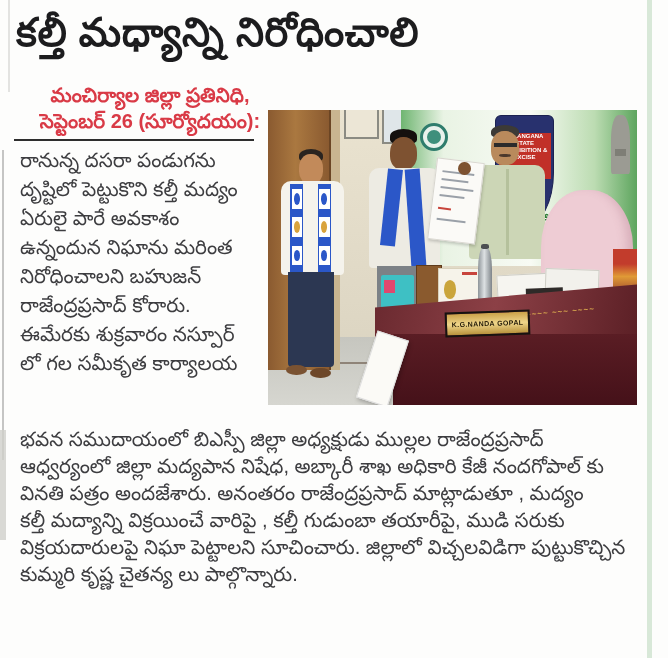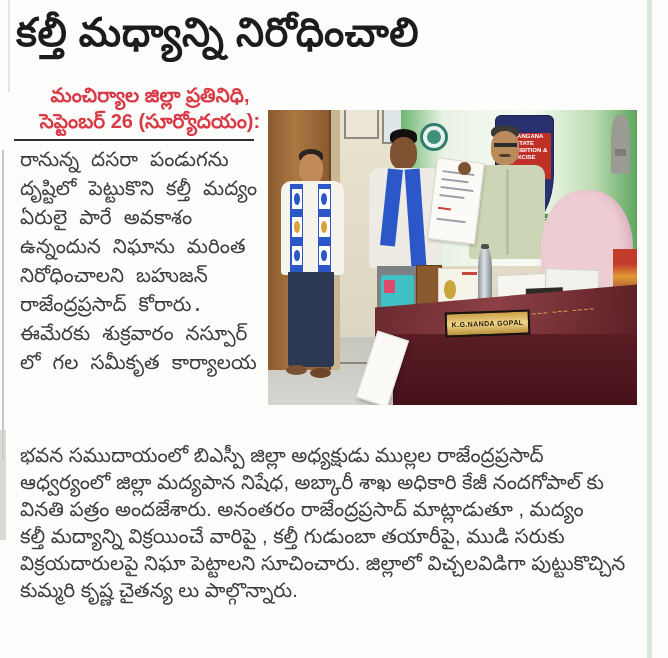--- a/index.html
+++ b/index.html
@@ -6,22 +6,22 @@
   body{width:668px;height:658px;background:#fdfdfc;position:relative;overflow:hidden;
        font-family:"Liberation Sans",sans-serif;}
   .abs{position:absolute;}
 
   
   .headline{left:16px;top:6px;width:620px;font-size:40px;line-height:52px;font-weight:800;
             color:#1c1c1e;letter-spacing:.5px;}
   .dateline{left:0px;top:82px;width:300px;text-align:center;color:#d93a46;font-weight:700;
             font-size:20px;line-height:26px;}
   .date-rule{left:14px;top:139px;width:240px;height:2px;background:#2e2e2e;}
-  .left-col{left:20px;top:146px;width:246px;font-size:20px;line-height:29px;color:#3d3d40;font-family:Liberation Mono, monospace;}
-  .full-col{left:20px;top:442px;width:620px;font-size:20px;line-height:27px;color:#3d3d40;}
+  .left-col{left:20px;top:146px;width:246px;font-size:20px;line-height:29px;color:#3d3d40;}
+  .full-col{left:20px;top:426px;width:620px;font-size:20px;line-height:27px;color:#3d3d40;}
   .ln{white-space:nowrap;}
 
   
   .stripe-right{left:647px;top:0;width:5px;height:658px;background:#d8e8d8;}
   .edge-a{left:8px;top:0;width:2px;height:92px;background:#e3e3e1;}
   .edge-b{left:2px;top:150px;width:2px;height:310px;background:#a8a8a6;opacity:.65;}
   .edge-c{left:0px;top:430px;width:6px;height:110px;background:#cfcfca;opacity:.8;}
 
   
   .photo{left:268px;top:110px;width:369px;height:295px;overflow:hidden;background:#e5decb;}

